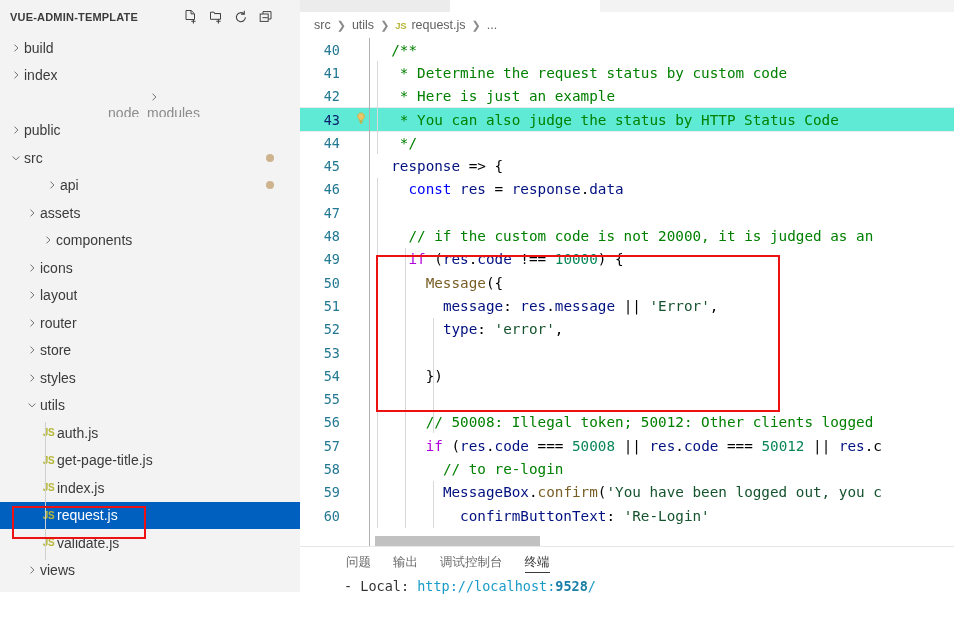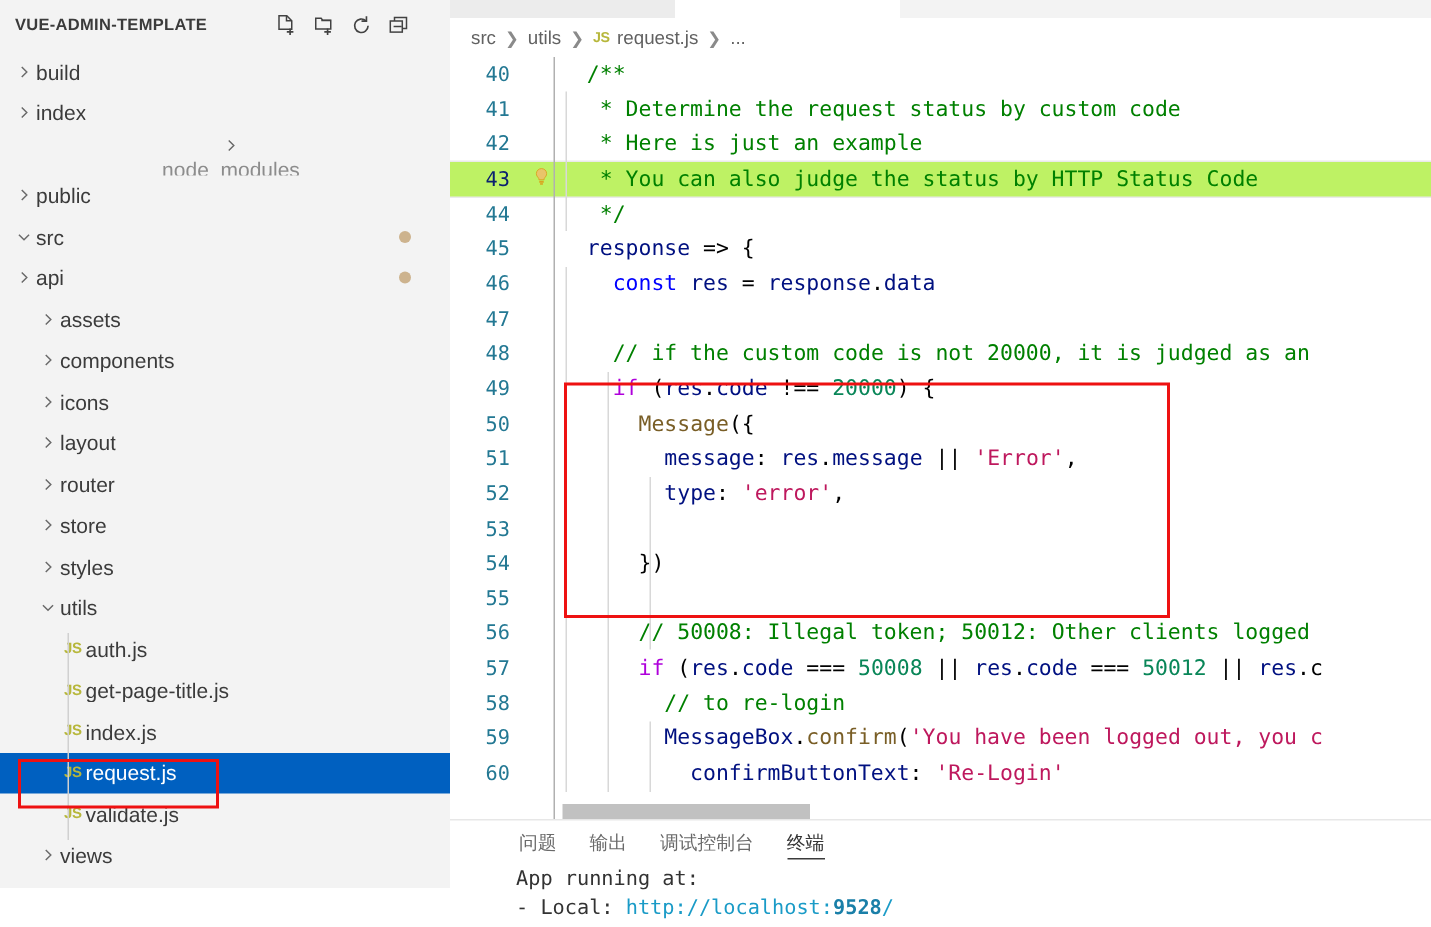--- a/index.html
+++ b/index.html
@@ -57,36 +57,36 @@
   .bc-item { cursor:pointer; white-space:nowrap; }
   .bc-sep { padding:0 6px; color:#8a8a8a; font-size:11px; }
   .bc-js { font-size:9.5px; font-weight:bold; color:#b7b73b; letter-spacing:-.3px;
     margin-right:5px; }
 
   
   .editor { flex:1 1 auto; position:relative; overflow:hidden; background:#ffffff; }
   .codearea { position:absolute; inset:0; }
   .cline { height:23.3px; display:flex; align-items:center; position:relative;
     font-family:"DejaVu Sans Mono", monospace; font-size:14.3px; white-space:pre; }
-  .cline.cur { background:#bef264; box-shadow:0 -1px 0 #eaeaea, 0 1px 0 #eaeaea;justify-content:flex-end; }
+  .cline.cur { background:#5eead4; box-shadow:0 -1px 0 #eaeaea, 0 1px 0 #eaeaea;justify-content:flex-end; }
   .lno { width:52px; flex:0 0 52px; text-align:right; padding-right:12px;
     color:#237893; font-size:13.5px; font-family:"DejaVu Sans Mono", monospace; }
   .cline.cur .lno{ color:#0b216f; }
   .gut { width:22px; flex:0 0 22px; position:relative; }
   .bulb { position:absolute; left:2px; top:50%; transform:translateY(-50%); }
   .code { flex:1 1 auto; color:#000000; }
 
   
   .cm { color:#008000; }
   .kw { color:#0000ff; }
   .kwp{ color:#af00db; }
   .va { color:#001080; }
   .fn { color:#795e26; }
   .num{ color:#098658; }
-  .str{ color:#be185d; }
+  .str{ color:#14532d; }
   .op { color:#000000; }
 
   .vguide { position:absolute; top:0; bottom:0; width:1px; background:#d8d8d8; }
   .vguide.dark { background:#b0b0b0; }
 
   .hscroll { position:absolute; left:75px; width:165px; height:10px;
     background:#c1c1c1; bottom:0; }
 
   .panel { flex:0 0 72px; background:#ffffff; border-top:1px solid #e7e7e7;
     position:relative; }
@@ -176,38 +176,38 @@
         </div>
         <div class="row" style="padding-left: 8px;">
           <span class="tw">
             <svg viewBox="0 0 16 16" width="12" height="12" fill="none" stroke="currentColor" stroke-width="1.3">
               <path d="M3.5 6L8 10.5 12.5 6"></path>
             </svg>
           </span>
           <span class="lbl">src</span>
           <span class="dot"></span>
         </div>
-        <div class="row" style="padding-left: 8px;">
+        <div class="row" style="padding-left: 8px; margin-left: 36px;">
           <span class="tw">
             <svg viewBox="0 0 16 16" width="12" height="12" fill="none" stroke="currentColor" stroke-width="1.3">
               <path d="M6 3.5L10.5 8 6 12.5"></path>
             </svg>
           </span>
           <span class="lbl">api</span>
           <span class="dot"></span>
         </div>
         <div class="row" style="padding-left: 24px;">
           <span class="tw">
             <svg viewBox="0 0 16 16" width="12" height="12" fill="none" stroke="currentColor" stroke-width="1.3">
               <path d="M6 3.5L10.5 8 6 12.5"></path>
             </svg>
           </span>
           <span class="lbl">assets</span>
         </div>
-        <div class="row" style="padding-left: 24px;">
+        <div class="row" style="padding-left: 40px;">
           <span class="tw">
             <svg viewBox="0 0 16 16" width="12" height="12" fill="none" stroke="currentColor" stroke-width="1.3">
               <path d="M6 3.5L10.5 8 6 12.5"></path>
             </svg>
           </span>
           <span class="lbl">components</span>
         </div>
         <div class="row" style="padding-left: 24px;">
           <span class="tw">
             <svg viewBox="0 0 16 16" width="12" height="12" fill="none" stroke="currentColor" stroke-width="1.3">
@@ -327,21 +327,21 @@
           <div class="cline cur"><span class="lno">43</span><span class="gut"><span class="bulb"><svg viewBox="0 0 16 16" width="14" height="14">
                   <path d="M8 1.6c-2.2 0-3.9 1.7-3.9 3.8 0 1.5.8 2.4 1.4 3.1.3.4.5.7.5 1.1v.5h4v-.5c0-.4.2-.7.5-1.1.6-.7 1.4-1.6 1.4-3.1C11.9 3.3 10.2 1.6 8 1.6z" fill="#e9c46a" stroke="#d9a520" stroke-width=".7"></path>
                   <rect x="6.3" y="10.9" width="3.4" height="1.5" fill="#d9a520"></rect>
                   <rect x="6.9" y="12.7" width="2.2" height="1.2" fill="#d9a520"></rect>
                 </svg></span></span><span class="code"><span class="cm">   * You can also judge the status by HTTP Status Code</span></span></div>
           <div class="cline"><span class="lno">44</span><span class="gut"></span><span class="code"><span class="cm">   */</span></span></div>
           <div class="cline"><span class="lno">45</span><span class="gut"></span><span class="code"><span class="op">  </span><span class="va">response</span><span class="op"> =&gt; {</span></span></div>
           <div class="cline"><span class="lno">46</span><span class="gut"></span><span class="code"><span class="op">    </span><span class="kw">const</span><span class="op"> </span><span class="va">res</span><span class="op"> = </span><span class="va">response</span><span class="op">.</span><span class="va">data</span></span></div>
           <div class="cline"><span class="lno">47</span><span class="gut"></span><span class="code"><span class="op"></span></span></div>
           <div class="cline"><span class="lno">48</span><span class="gut"></span><span class="code"><span class="op">    </span><span class="cm">// if the custom code is not 20000, it is judged as an </span></span></div>
-          <div class="cline"><span class="lno">49</span><span class="gut"></span><span class="code"><span class="op">    </span><span class="kwp">if</span><span class="op"> (</span><span class="va">res</span><span class="op">.</span><span class="va">code</span><span class="op"> !== </span><span class="num">20000</span><span class="op">) {</span></span></div>
+          <div class="cline"><span class="lno">49</span><span class="gut"></span><span class="code"><span class="op">    </span><span class="kwp">if</span><span class="op"> (</span><span class="va">res</span><span class="op">.</span><span class="va">code</span><span class="op"> !== </span><span class="num">10000</span><span class="op">) {</span></span></div>
           <div class="cline"><span class="lno">50</span><span class="gut"></span><span class="code"><span class="op">      </span><span class="fn">Message</span><span class="op">({</span></span></div>
           <div class="cline"><span class="lno">51</span><span class="gut"></span><span class="code"><span class="op">        </span><span class="va">message</span><span class="op">: </span><span class="va">res</span><span class="op">.</span><span class="va">message</span><span class="op"> || </span><span class="str">'Error'</span><span class="op">,</span></span></div>
           <div class="cline"><span class="lno">52</span><span class="gut"></span><span class="code"><span class="op">        </span><span class="va">type</span><span class="op">: </span><span class="str">'error'</span><span class="op">,</span></span></div>
           <div class="cline"><span class="lno">53</span><span class="gut"></span></div>
           <div class="cline"><span class="lno">54</span><span class="gut"></span><span class="code"><span class="op">      })</span></span></div>
           <div class="cline"><span class="lno">55</span><span class="gut"></span><span class="code"><span class="op"></span></span></div>
           <div class="cline"><span class="lno">56</span><span class="gut"></span><span class="code"><span class="op">      </span><span class="cm">// 50008: Illegal token; 50012: Other clients logged </span></span></div>
           <div class="cline"><span class="lno">57</span><span class="gut"></span><span class="code"><span class="op">      </span><span class="kwp">if</span><span class="op"> (</span><span class="va">res</span><span class="op">.</span><span class="va">code</span><span class="op"> === </span><span class="num">50008</span><span class="op"> || </span><span class="va">res</span><span class="op">.</span><span class="va">code</span><span class="op"> === </span><span class="num">50012</span><span class="op"> || </span><span class="va">res</span><span class="op">.c</span></span></div>
           <div class="cline"><span class="lno">58</span><span class="gut"></span><span class="code"><span class="op">        </span><span class="cm">// to re-login</span></span></div>
           <div class="cline"><span class="lno">59</span><span class="gut"></span><span class="code"><span class="op">        </span><span class="va">MessageBox</span><span class="op">.</span><span class="fn">confirm</span><span class="op">(</span><span class="str">'You have been logged out, you c</span></span></div>
@@ -361,18 +361,17 @@
     </div>
 
     <div class="panel">
       <div class="ptabs" id="ptabs">
           <span class="ptab">问题</span>
           <span class="ptab">输出</span>
           <span class="ptab">调试控制台</span>
           <span class="ptab active">终端</span>
         </div>
       <div class="term">
-        <div>App running at:</div>
         <div><span>  - Local:   </span><span class="lnk">http://localhost:</span><span class="port">9528</span><span class="lnk">/</span></div>
       </div>
     </div>
   </div>
 </div>
 
 </body></html>

